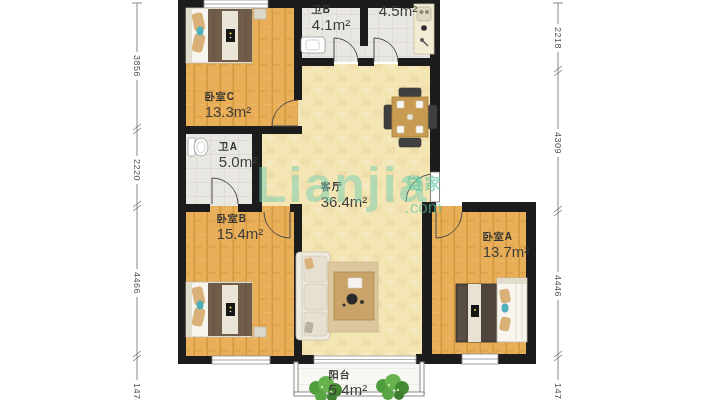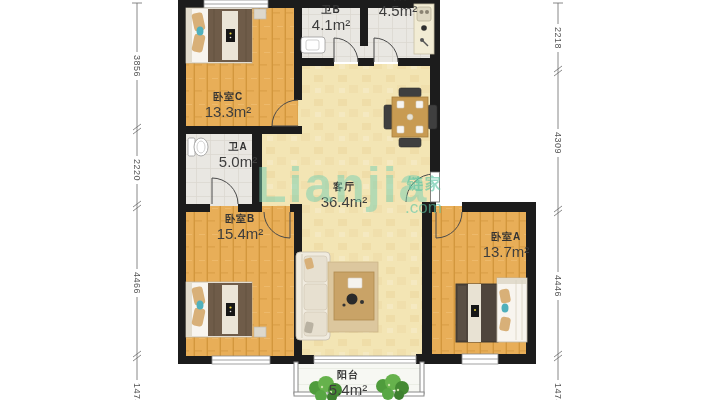--- a/index.html
+++ b/index.html
@@ -1,19 +1,19 @@
 <!DOCTYPE html>
 <html><head>
 <meta charset="utf-8">
 <style>
   html,body{margin:0;padding:0;background:#ffffff;}
   .stage{position:relative;width:710px;height:400px;background:#fff;overflow:hidden;
          font-family:"Liberation Sans",sans-serif;}
   .stage svg{position:absolute;left:0;top:0;}
-  .room-label{position:absolute;transform:translate(-50%,-50%);text-align:center;
+  .room-label{position:absolute;transform:translate(-50%,-50%);text-align:left;
               color:#333;white-space:nowrap;z-index:5;}
   .room-label .rname{font-size:10px;font-weight:700;letter-spacing:1px;line-height:1.2;}
   .room-label .area{font-size:15px;font-weight:400;color:#3d3d3d;line-height:1.2;}
   .dim{position:absolute;transform:translate(-50%,-50%) rotate(90deg);
        font-size:9px;color:#555;background:#fff;padding:0 3px;letter-spacing:.5px;z-index:6;}
   .wm-latin{position:absolute;left:256px;top:160px;font-size:50px;font-weight:700;
             color:rgba(118,208,178,.50);letter-spacing:2px;z-index:8;line-height:1;}
   .wm-cjk{position:absolute;left:407px;top:176px;font-size:16px;font-weight:700;
           color:rgba(88,196,162,.62);z-index:8;line-height:1;letter-spacing:2px;}
   .wm-com{position:absolute;left:405px;top:199px;font-size:17px;font-weight:400;

